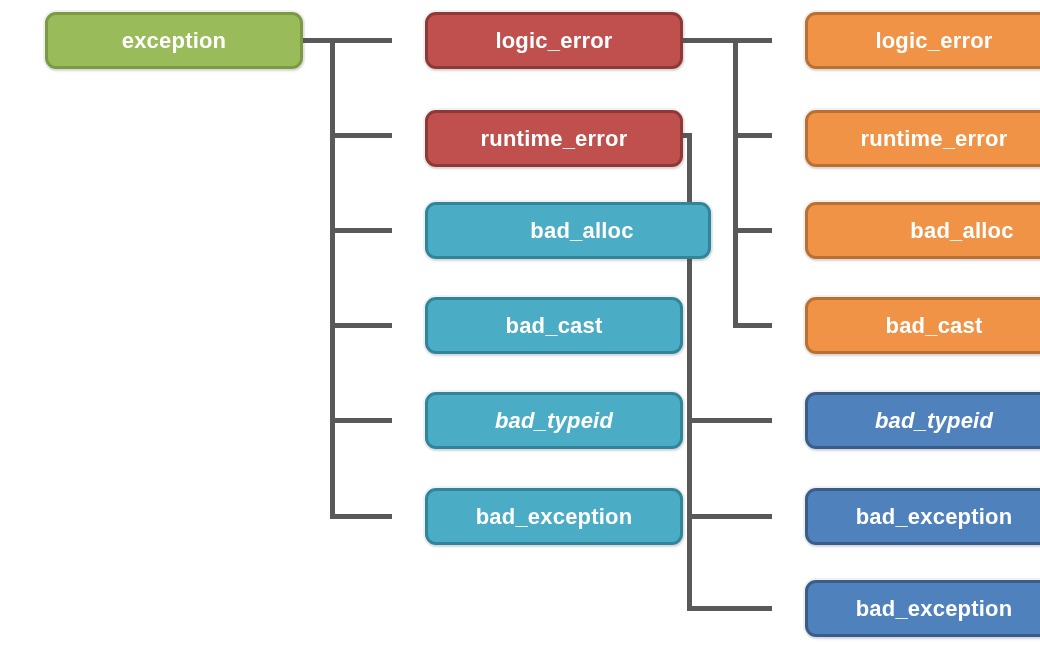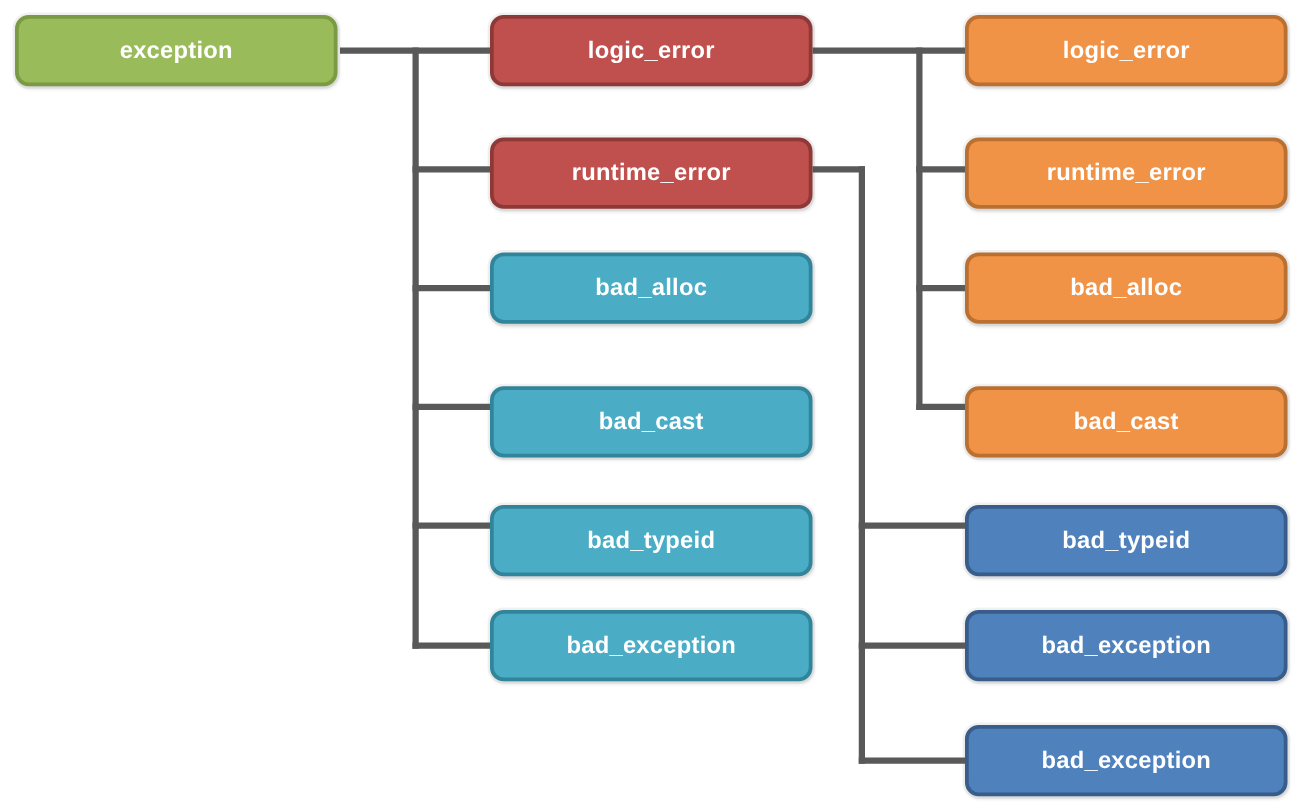--- a/index.html
+++ b/index.html
@@ -11,34 +11,35 @@
     overflow:hidden;
   }
   .node{
     position:absolute;
     width:252px;height:51px;
     border:3px solid #000;
     border-radius:11px;
     display:flex;align-items:center;justify-content:center;
     color:#ffffff;
     font-weight:bold;
-    font-size:19px;
+    font-size:22px;
     letter-spacing:0.2px;
     box-shadow:0 0 0 2px rgba(120,120,120,0.10), 1px 2px 3px rgba(0,0,0,0.12);
     box-sizing:content-box;
+    margin-left:33px;
   }
   .seg{position:absolute;background:#595959;}
   .seg.h{height:5px;}
   .seg.v{width:5px;}
 
   
   .c0{left:12px;}  .c1{left:392px;}  .c2{left:772px;}
   
-  .r0{top:12px;} .r1{top:110px;} .r2{top:202px;} .r3{top:309px;}
-  .r4{top:404px;} .r5{top:488px;} .r6{top:580px;}
+  .r0{top:12px;} .r1{top:110px;} .r2{top:202px;padding-left:28px;} .r3{top:297px;}
+  .r4{top:392px;font-style:italic;} .r5{top:488px;} .r6{top:580px;}
 </style>
 </head>
 <body>
 
 <div id="canvas">
 
   <div class="seg h" style="left: 272px; top: 38px; width: 120px; background: rgb(89, 89, 89);"></div>
   <div class="seg v" style="left: 330px; top: 38px; height: 481px; background: rgb(89, 89, 89);"></div>
   <div class="seg h" style="left: 330px; top: 133px; width: 62px; background: rgb(89, 89, 89);"></div>
   <div class="seg h" style="left: 330px; top: 228px; width: 62px; background: rgb(89, 89, 89);"></div>

